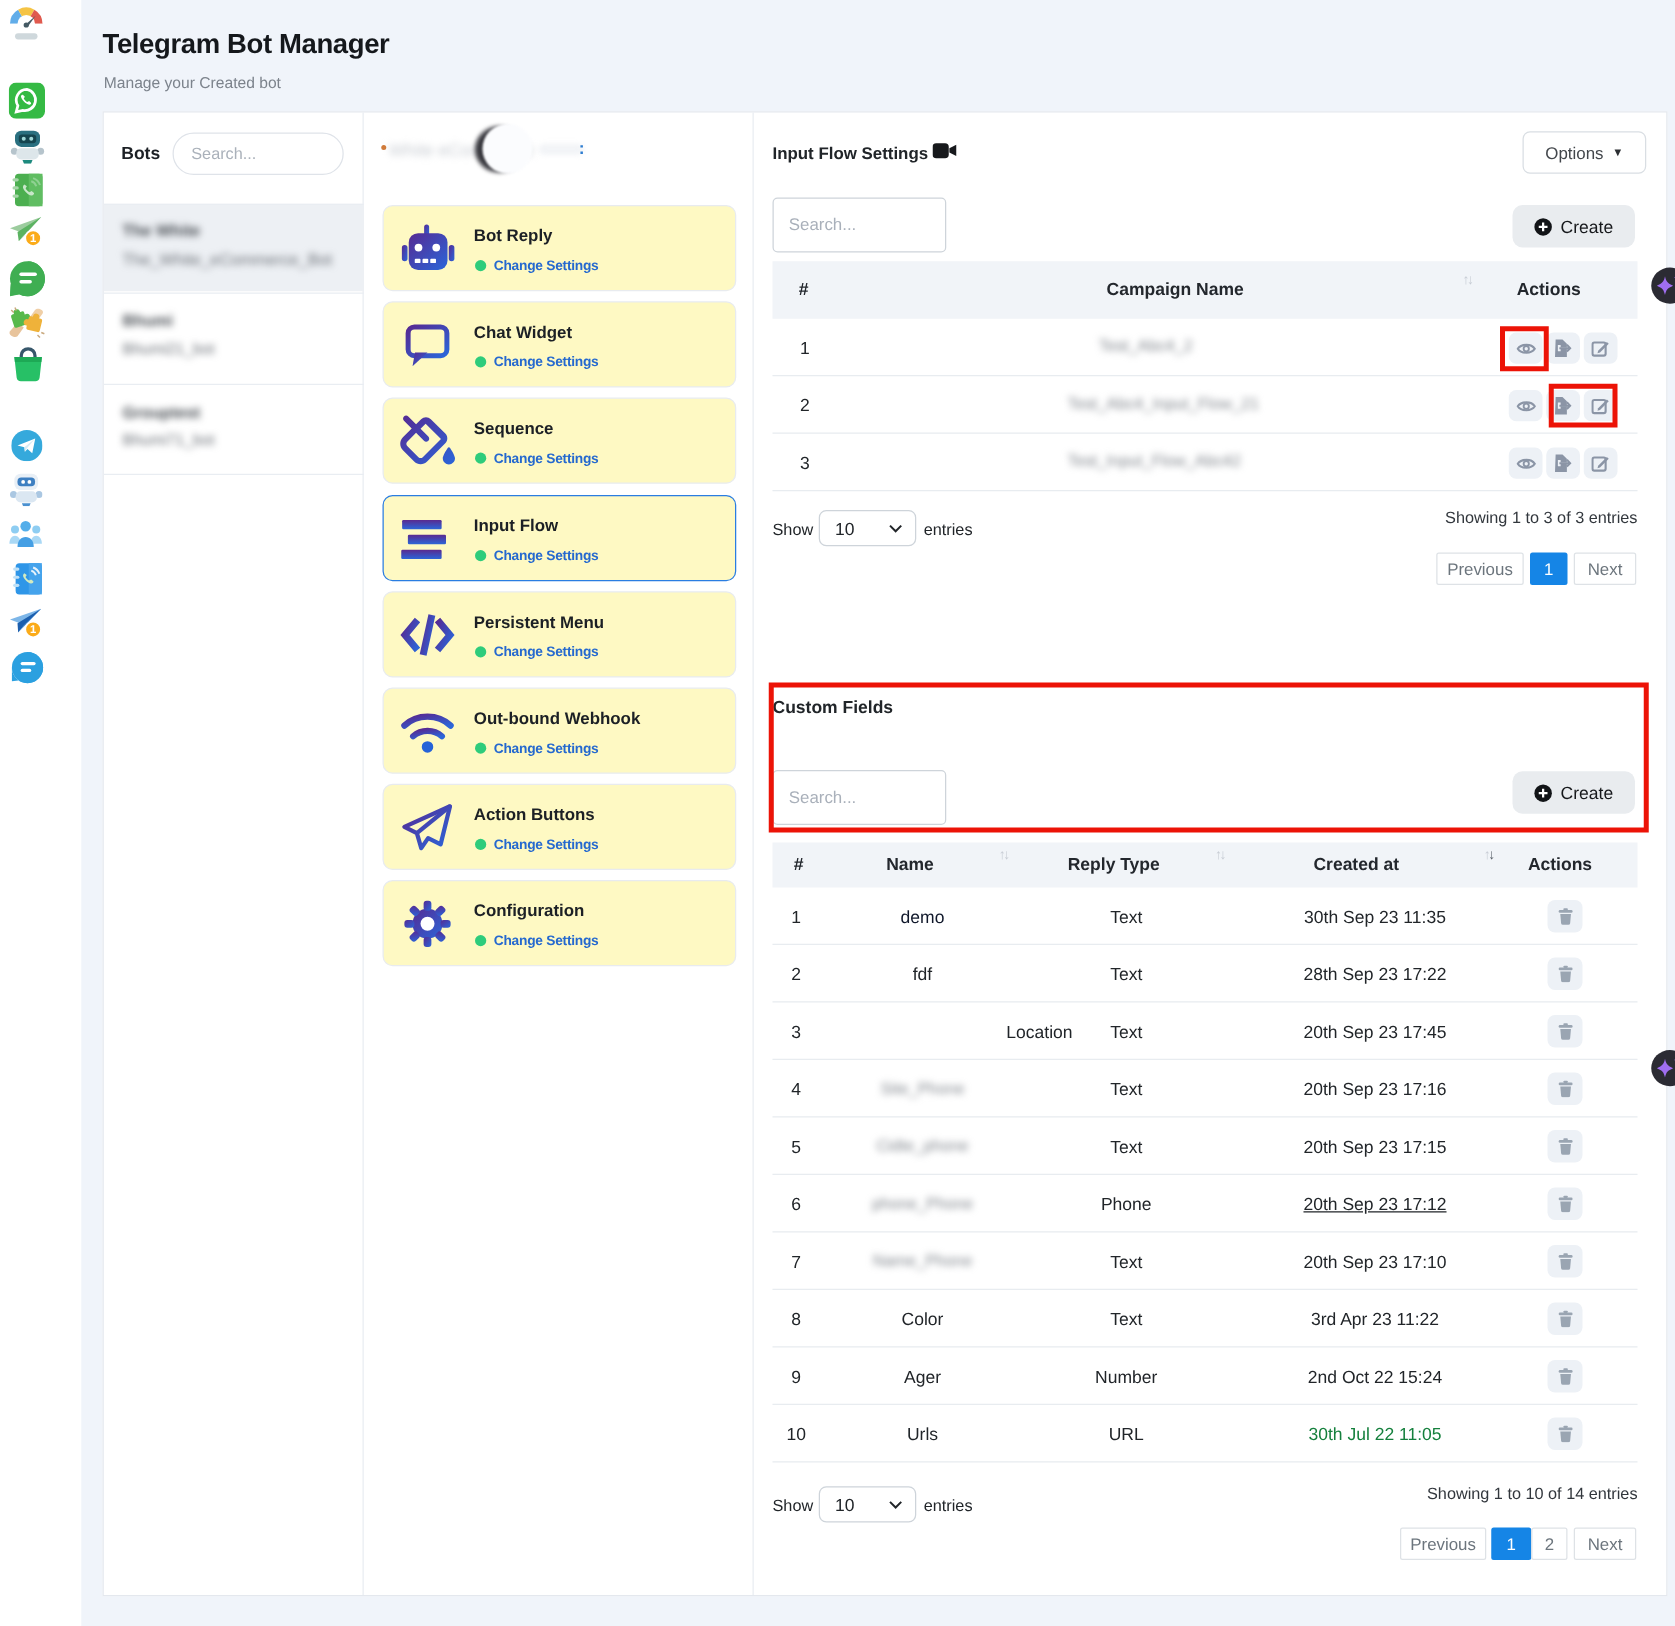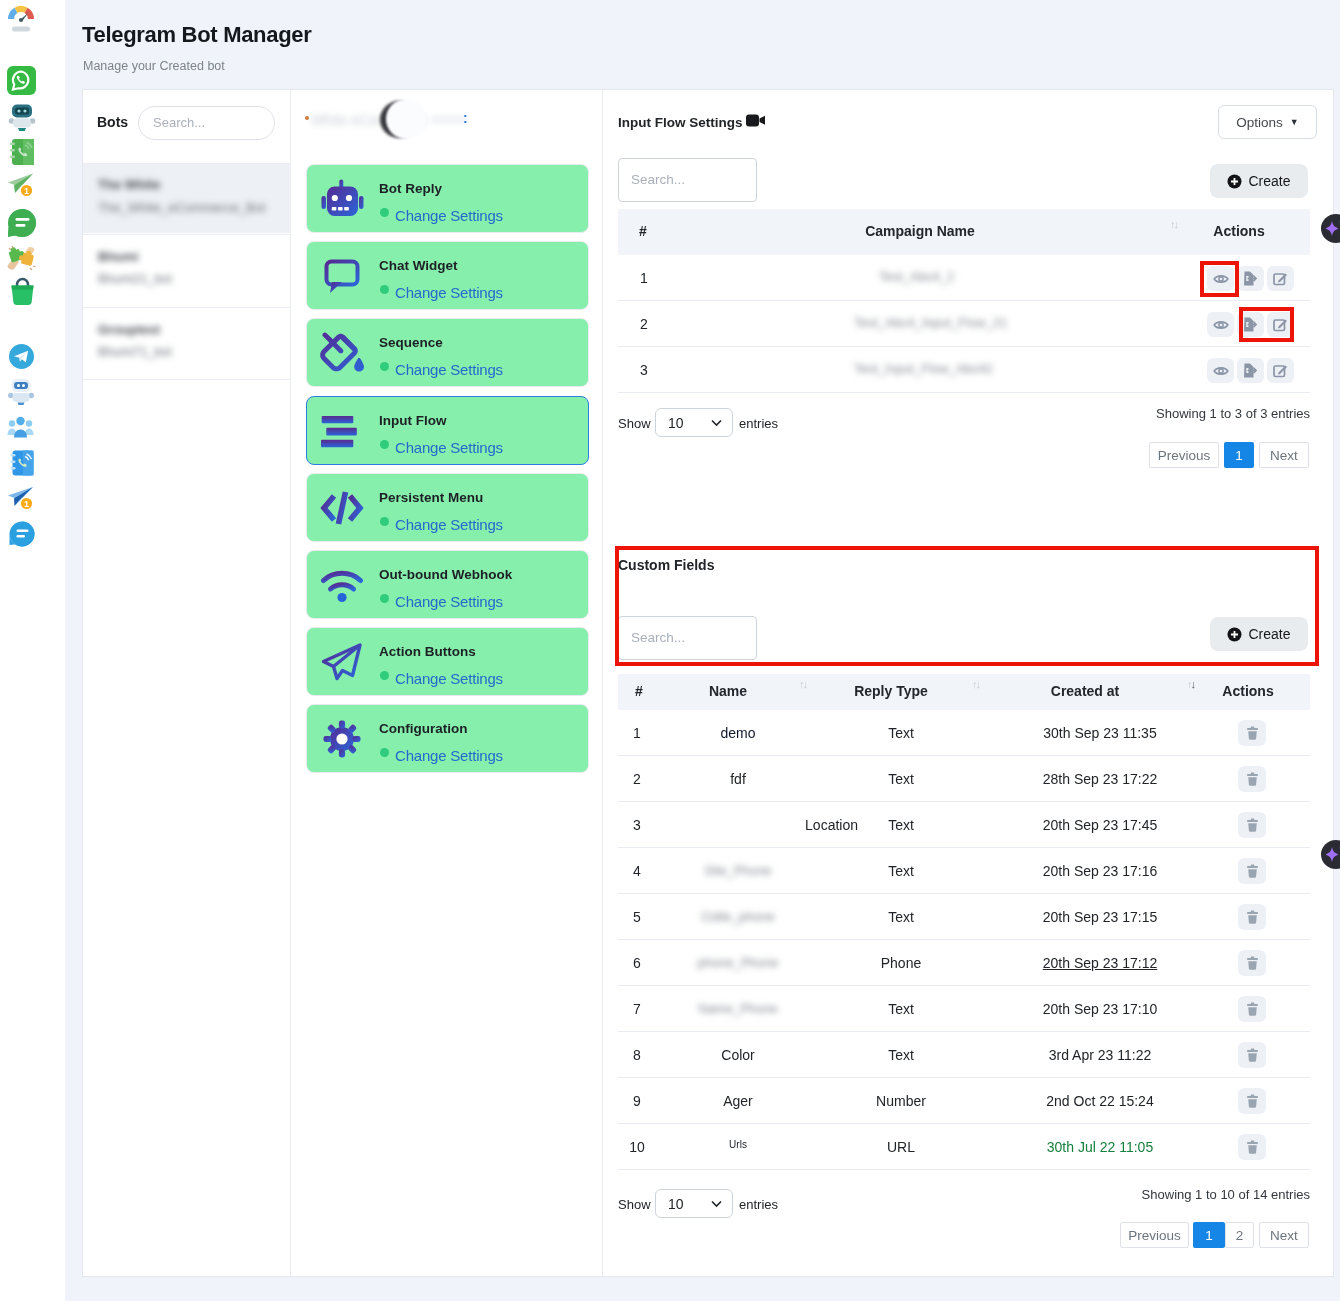--- a/index.html
+++ b/index.html
@@ -6,23 +6,23 @@
 html,body { width:1340px; height:1301px; font-family:"Liberation Sans", sans-serif; background:#f0f4fa; overflow:hidden; position:relative; }
 .abs { position:absolute; }
 .blur { filter: blur(3px); color:#6a6f76; white-space:nowrap; }
 .sidebar { position:absolute; left:0; top:0; width:65px; height:1301px; background:#ffffff; }
 .h1 { position:absolute; left:82px; top:22px; font-size:22px; font-weight:700; color:#15181c; letter-spacing:-0.3px; }
 .sub { position:absolute; left:83px; top:59px; font-size:12.5px; color:#7c838c; }
 .card { position:absolute; left:82px; top:89px; width:1252px; height:1188px; background:#ffffff; border:1px solid #e4e8ee; }
 .colb { position:absolute; left:0; top:0; width:208px; height:1186px; border-right:1px solid #e9edf2; }
 .colm { position:absolute; left:208px; top:0; width:312px; height:1186px; border-right:1px solid #e9edf2; }
 .colr { position:absolute; left:520px; top:0; width:731px; height:1186px; }
-.scard { position:absolute; left:15px; width:283px; height:69px; background:#86efac; border:1px solid #e8ebef; border-radius:8px; }
+.scard { position:absolute; left:15px; width:283px; height:69px; background:#fef9c3; border:1px solid #e8ebef; border-radius:8px; }
 .scard .ttl { position:absolute; left:72px; top:16px; font-size:13.5px; font-weight:700; color:#1c2025; }
-.scard .cs { position:absolute; left:88px; top:42px; font-size:15px; letter-spacing:-0.2px; font-weight:400; color:#2569cf; }
+.scard .cs { position:absolute; left:88px; top:42px; font-size:11px; letter-spacing:-0.2px; font-weight:700; color:#2569cf; }
 .scard .dot { position:absolute; left:73px; top:43px; width:9px; height:9px; border-radius:50%; background:#2ecc7b; }
 .scard svg { position:absolute; left:13px; top:12px; }
 .th { font-weight:700; color:#23272d; font-size:14px; }
 .sorticon { color:#c7ccd4; font-size:11px; letter-spacing:-2px; }
 .abtn { position:absolute; width:27px; height:25px; background:#edf1f6; border-radius:6px; display:flex; align-items:center; justify-content:center; }
 .pgbtn { position:absolute; height:26px; border:1px solid #dee2e6; background:#fff; color:#6c757d; font-size:13.5px; display:flex; align-items:center; justify-content:center; border-radius:2px; }
 .pgact { background:#1585e6; color:#fff; border:none; }
 .redbox { position:absolute; border:4px solid #ec1307; z-index:40; }
 .inpt { position:absolute; border:1px solid #ced4da; border-radius:4px; background:#fff; }
 .ph { position:absolute; left:13px; font-size:13.5px; color:#a9b0ba; }
@@ -323,21 +323,21 @@
 
     <div class="inpt" style="left:15px; top:68px; width:139px; height:44px;"></div>
     <div class="ph" style="left:28px; top:82px;">Search...</div>
     <div class="crbtn" style="left:607px; top:74px;"><svg width="15" height="15" viewBox="0 0 15 15">
           <circle cx="7.5" cy="7.5" r="7" fill="#121417"></circle>
           <path d="M7.5 4 V11 M4 7.5 H11" stroke="#fff" stroke-width="1.8"></path>
         </svg>Create</div>
 
     <div class="abs" style="left:15px; top:119px; width:692px; height:46px; background:#f1f4f8;">
       <div class="th abs" style="left:21px; top:14px;">#</div>
-      <div class="th abs" style="left:227px; top:14px; width:150px; text-align:center;">Campaign Name</div>
+      <div class="th abs" style="left:227px; top:14px; width:150px; text-align:right;">Campaign Name</div>
       <div class="sorticon abs" style="left:552px; top:9px;">↑↓</div>
       <div class="th abs" style="left:571px; top:14px; width:100px; text-align:center;">Actions</div>
     </div>
     <div class="abs" style="left:15px; top:165px; width:692px; height:46px; border-bottom:1px solid #e8ecf0;">
       <div class="abs" style="left:22px; top:15px; font-size:14px; color:#212529;">1</div>
       <div class="blur" style="position:absolute; left:261px; top:14px; font-size:13px; color:#81868d;">Test_Abc4_2</div>
       <div class="abtn" style="left:589px; top:11px;">
           <svg width="16" height="16" viewBox="0 0 16 16">
             <path d="M1.2 8 C3.8 3.8 12.2 3.8 14.8 8 C12.2 12.2 3.8 12.2 1.2 8 Z" fill="none" stroke="#8b95a6" stroke-width="1.7"></path>
             <circle cx="8" cy="8" r="2.1" fill="none" stroke="#8b95a6" stroke-width="1.5"></circle>
@@ -547,21 +547,21 @@
       <div class="abtn" style="left:620px; top:10px; width:28px; height:26px;">
           <svg width="13" height="14" viewBox="0 0 14 15">
             <rect x="5" y="0.5" width="4" height="2" rx="1" fill="#9aa5b2"></rect>
             <rect x="1" y="2.2" width="12" height="2.2" rx="1.1" fill="#9aa5b2"></rect>
             <path d="M2.4 5.5 h9.2 l-0.7 8 a1.6 1.6 0 0 1 -1.6 1.4 h-4.6 a1.6 1.6 0 0 1 -1.6 -1.4 Z" fill="#9aa5b2"></path>
           </svg>
         </div>
     </div>
     <div class="abs" style="left:15px; top:1034px; width:692px; height:46px; border-bottom:1px solid #e8ecf0;">
       <div class="abs" style="left:0; top:15px; width:38px; text-align:center; font-size:14px; color:#212529;">10</div>
-      <div class="abs" style="left:0; top:15px; width:240px; text-align:center; font-size:10px; color:#212529;">Urls</div>
+      <div class="abs" style="left:0; top:15px; width:240px; text-align:center; font-size:14px; color:#212529;">Urls</div>
       <div class="abs" style="left:220px; top:15px; width:126px; text-align:center; font-size:14px; color:#212529;">URL</div>
       <div class="abs" style="left:382px; top:15px; width:200px; text-align:center; font-size:14px; color:#15803d;">30th Jul 22 11:05</div>
       <div class="abtn" style="left:620px; top:10px; width:28px; height:26px;">
           <svg width="13" height="14" viewBox="0 0 14 15">
             <rect x="5" y="0.5" width="4" height="2" rx="1" fill="#9aa5b2"></rect>
             <rect x="1" y="2.2" width="12" height="2.2" rx="1.1" fill="#9aa5b2"></rect>
             <path d="M2.4 5.5 h9.2 l-0.7 8 a1.6 1.6 0 0 1 -1.6 1.4 h-4.6 a1.6 1.6 0 0 1 -1.6 -1.4 Z" fill="#9aa5b2"></path>
           </svg>
         </div>
     </div>

